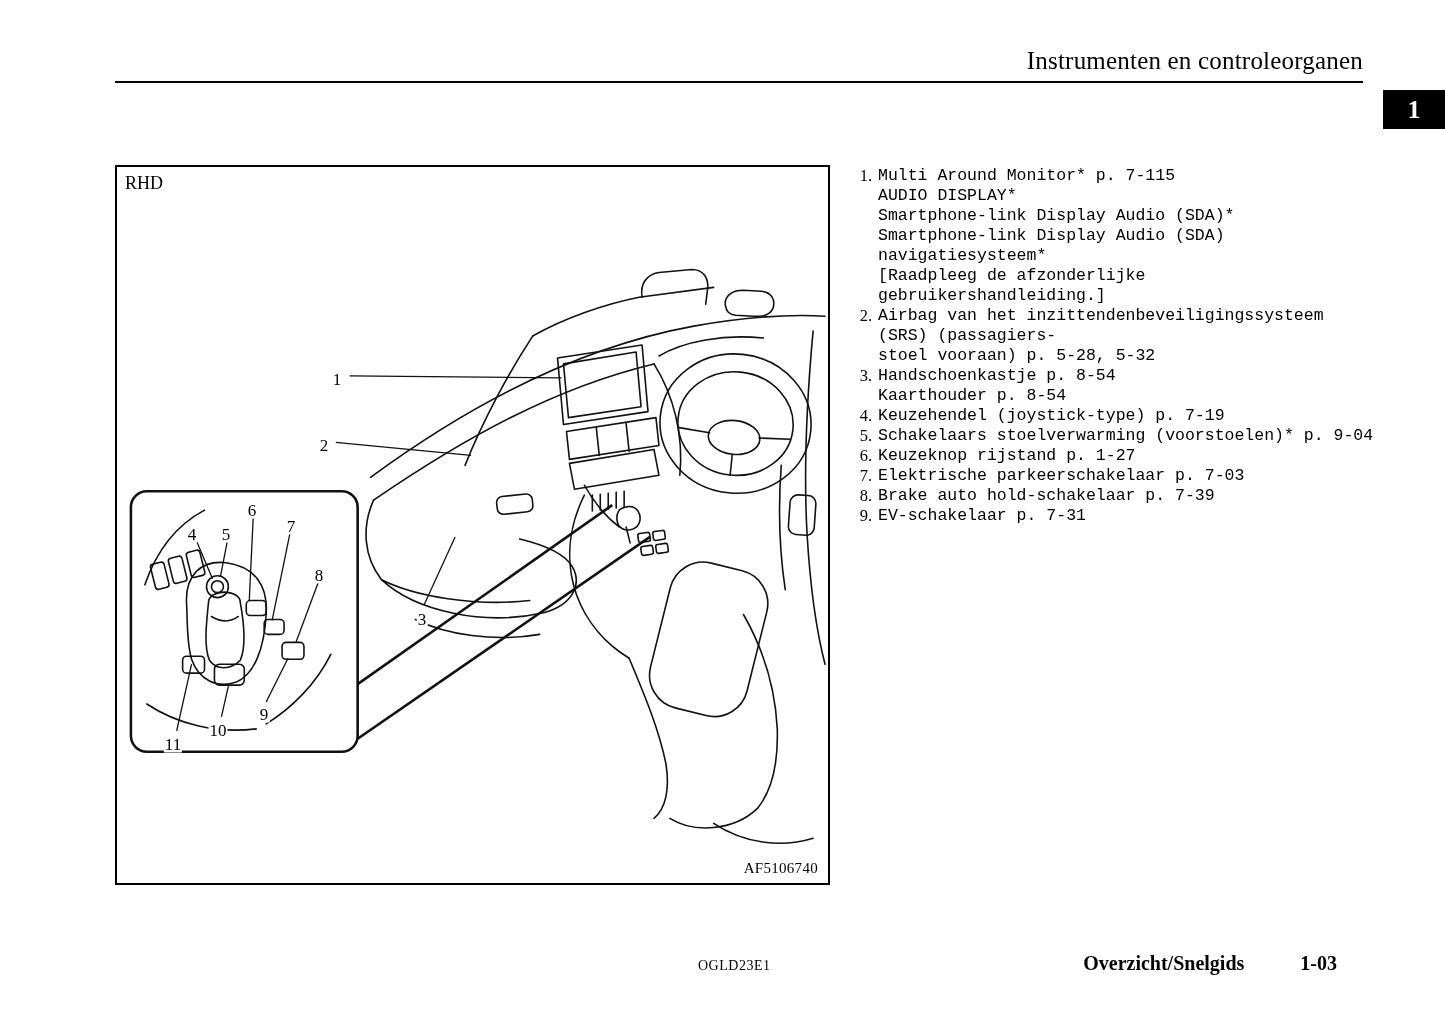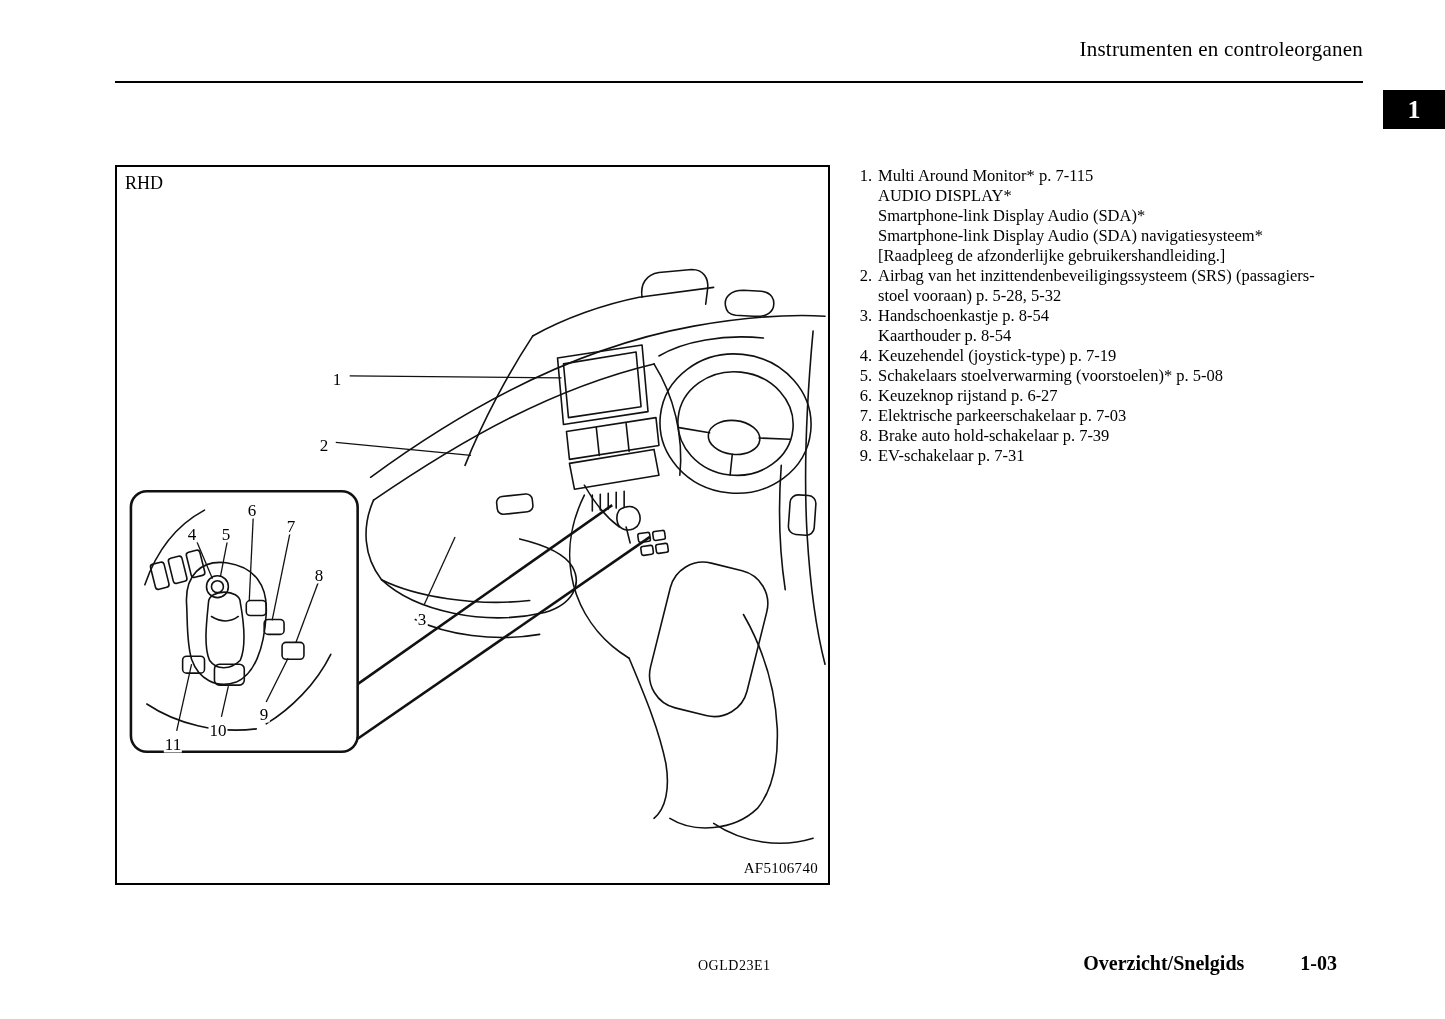--- a/index.html
+++ b/index.html
@@ -1,21 +1,21 @@
 <!DOCTYPE html>
 <html><head>
 <meta charset="utf-8">
 <style>
   html,body{margin:0;padding:0;background:#fff;}
   .page{
     position:relative;width:1445px;height:1019px;background:#fff;color:#000;
     font-family:"Liberation Serif","DejaVu Serif",serif;overflow:hidden;
   }
   .header-title{
-    position:absolute;top:37px;right:82px;font-size:21px;letter-spacing:.2px;
+    position:absolute;top:47px;right:82px;font-size:25px;letter-spacing:.2px;
   }
   .header-rule{
     position:absolute;top:81px;left:115px;width:1248px;height:2px;background:#000;
   }
   .chapter-tab{
     position:absolute;top:90px;right:0;width:62px;height:39px;background:#000;color:#fff;
     display:flex;align-items:center;justify-content:center;font-size:26px;font-weight:bold;
   }
   .diagram-box{
     position:absolute;left:115px;top:165px;width:715px;height:720px;
@@ -26,21 +26,21 @@
   .diagram-svg{position:absolute;left:0;top:0;}
   .callout{
     position:absolute;transform:translate(-50%,-50%);font-size:17px;line-height:1;
     background:#fff;padding:0 1px;
   }
   .legend{
     position:absolute;left:844px;top:166px;width:532px;font-size:16.5px;line-height:20px;
   }
   .legend-row{display:grid;grid-template-columns:28px 1fr;column-gap:6px;}
   .legend-num{text-align:right;}
-  .legend-text{white-space:pre-line;}
+  .legend-text{white-space:pre-line;font-family:Liberation Mono, monospace;}
   .footer-doc-code{position:absolute;left:698px;top:958px;font-size:14px;letter-spacing:.5px;}
   .footer-right{
     position:absolute;top:952px;right:108px;display:flex;gap:56px;align-items:baseline;
     font-size:20px;font-weight:bold;justify-content:flex-end;
   }
 </style>
 </head>
 <body>
 
 <div class="page">
@@ -188,25 +188,25 @@
       <div class="legend-num">3.</div>
       <div class="legend-text">Handschoenkastje p. 8-54
 Kaarthouder p. 8-54</div>
     </div>
     <div class="legend-row">
       <div class="legend-num">4.</div>
       <div class="legend-text">Keuzehendel (joystick-type) p. 7-19</div>
     </div>
     <div class="legend-row">
       <div class="legend-num">5.</div>
-      <div class="legend-text">Schakelaars stoelverwarming (voorstoelen)* p. 5-08</div>
+      <div class="legend-text">Schakelaars stoelverwarming (voorstoelen)* p. 9-04</div>
     </div>
     <div class="legend-row">
       <div class="legend-num">6.</div>
-      <div class="legend-text">Keuzeknop rijstand p. 6-27</div>
+      <div class="legend-text">Keuzeknop rijstand p. 1-27</div>
     </div>
     <div class="legend-row">
       <div class="legend-num">7.</div>
       <div class="legend-text">Elektrische parkeerschakelaar p. 7-03</div>
     </div>
     <div class="legend-row">
       <div class="legend-num">8.</div>
       <div class="legend-text">Brake auto hold-schakelaar p. 7-39</div>
     </div>
     <div class="legend-row">

